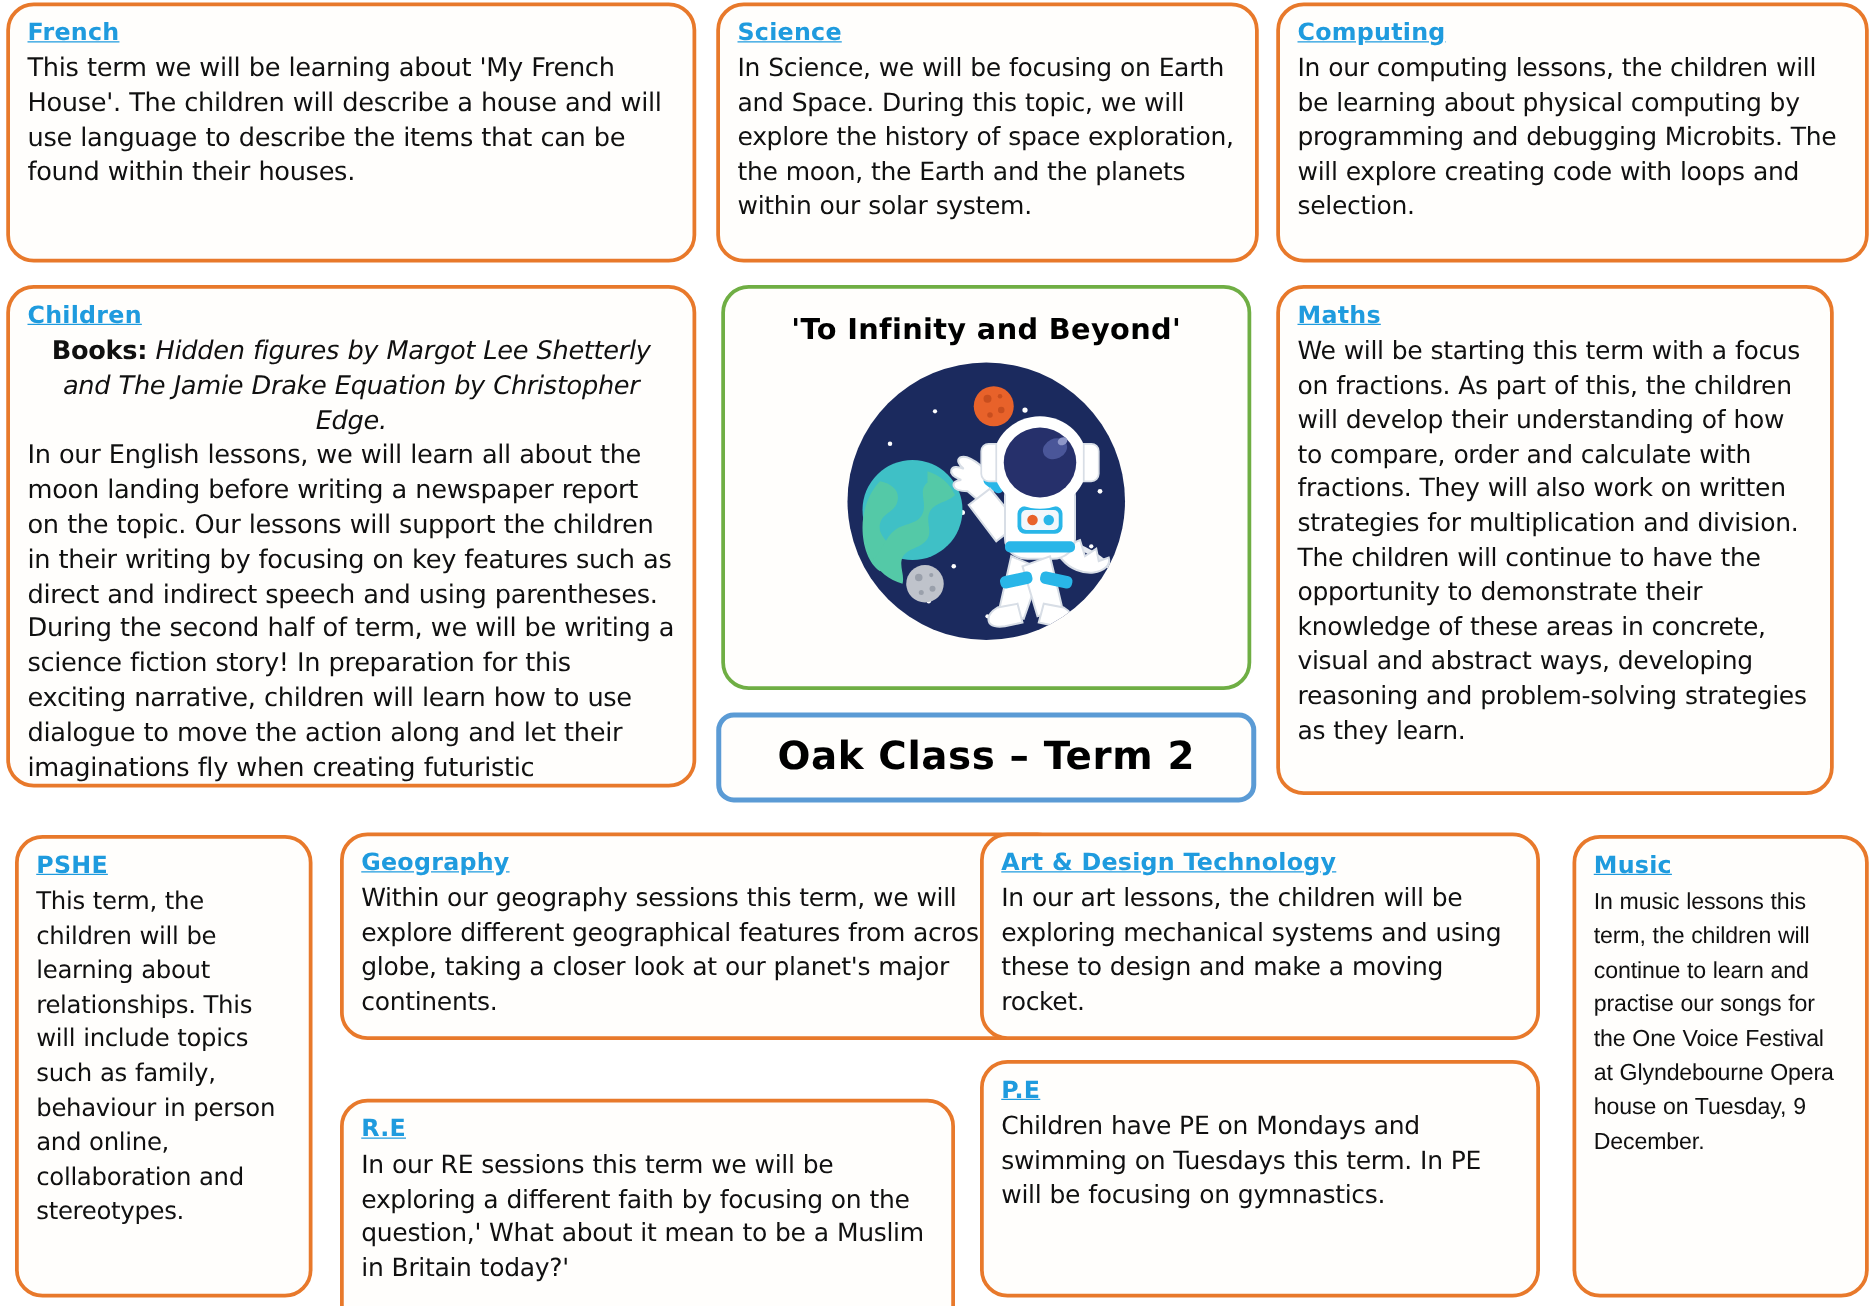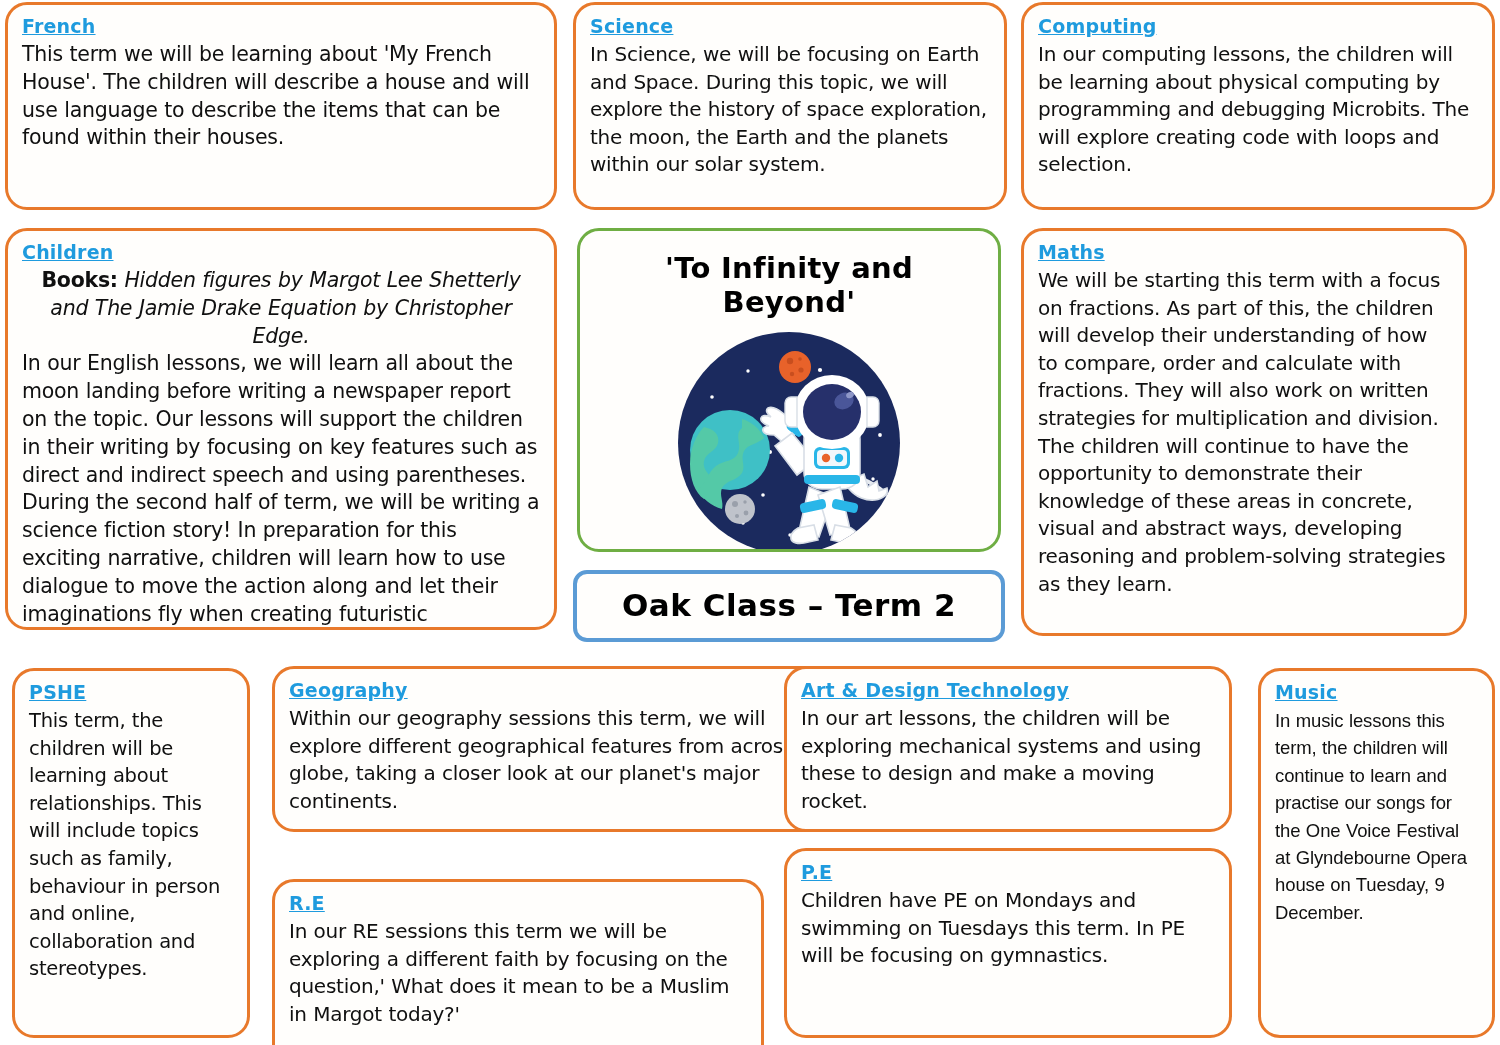--- a/index.html
+++ b/index.html
@@ -69,21 +69,21 @@
 
   #card-pshe      { left: 12px;   top: 668px;  width: 238px;  height: 370px; }
   #card-geography { left: 272px;  top: 666px;  width: 580px;  height: 166px; }
   #card-re        { left: 272px;  top: 848px;  width: 492px;  height: 190px; margin-top: 31px; }
   #card-art       { left: 784px;  top: 666px;  width: 448px;  height: 166px; }
   #card-pe        { left: 784px;  top: 848px;  width: 448px;  height: 190px; }
   #card-music     { left: 1258px; top: 668px;  width: 237px;  height: 370px; }
 
   .topic-heading {
     text-align: center;
-    font-size: 29px;
+    font-size: 23px;
     font-weight: bold;
     color: #000;
     letter-spacing: .3px;
     margin-top: 12px;
   }
   .class-heading {
     text-align: center;
     font-size: 31px;
     font-weight: bold;
     color: #000;
@@ -226,21 +226,21 @@
     <div class="body-text narrow">This term, the children will be learning about relationships. This will include topics such as family, behaviour in person and online, collaboration and stereotypes.</div>
   </div>
 
   <div class="card" id="card-geography">
     <div class="subject-title">Geography</div>
     <div class="body-text tight">Within our geography sessions this term, we will explore different geographical features from across the globe, taking a closer look at our planet's major continents.</div>
   </div>
 
   <div class="card" id="card-re">
     <div class="subject-title">R.E</div>
-    <div class="body-text tight">In our RE sessions this term we will be exploring a different faith by focusing on the question,' What does it mean to be a Muslim in Margot today?'</div>
+    <div class="body-text tight">In our RE sessions this term we will be exploring a different faith by focusing on the question,' What about it mean to be a Muslim in Britain today?'</div>
   </div>
 
   <div class="card" id="card-art">
     <div class="subject-title">Art &amp; Design Technology</div>
     <div class="body-text tight">In our art lessons, the children will be exploring mechanical systems and using these to design and make a moving rocket.</div>
   </div>
 
   <div class="card" id="card-pe">
     <div class="subject-title">P.E</div>
     <div class="body-text tight">Children have PE on Mondays and swimming on Tuesdays this term. In PE will be focusing on gymnastics.</div>

